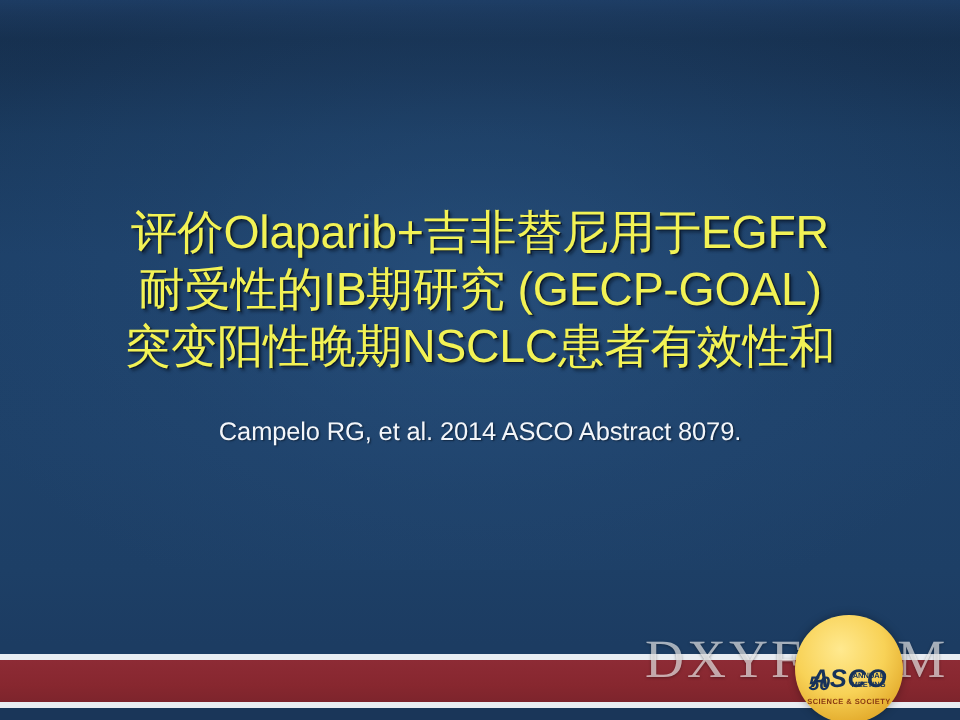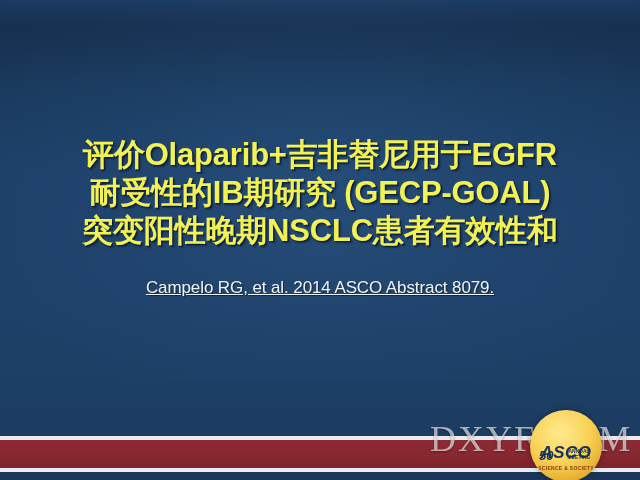--- a/index.html
+++ b/index.html
@@ -53,21 +53,21 @@
     position: absolute;
     left: 0;
     right: 0;
     top: 136px;
     text-align: center;
   }
   .title-line {
     display: block;
     color: #f2f255;
     font-size: 31px;
-    font-weight: bold;
+    font-weight: normal;
     line-height: 38px;
     letter-spacing: -0.2px;
     white-space: nowrap;
     text-shadow:
       1px 1px 0 rgba(10,24,42,0.85),
       2px 2px 2px rgba(8,20,36,0.55);
   }
 
   
   .subtitle {
@@ -75,21 +75,20 @@
     left: 0;
     right: 0;
     top: 277px;
     text-align: center;
     color: #f3f6fa;
     font-size: 17px;
     font-weight: normal;
     line-height: 22px;
     letter-spacing: -0.1px;
     text-shadow: 1px 1px 1px rgba(8,20,36,0.6);
-    text-decoration: underline;
   }
 
   
   .band {
     position: absolute;
     left: 0;
     right: 0;
   }
   .band-white-top { top: 436px; height: 4px; background: #e9edf2; }
   .band-red       { top: 440px; height: 28px; background: #8b2a33;

